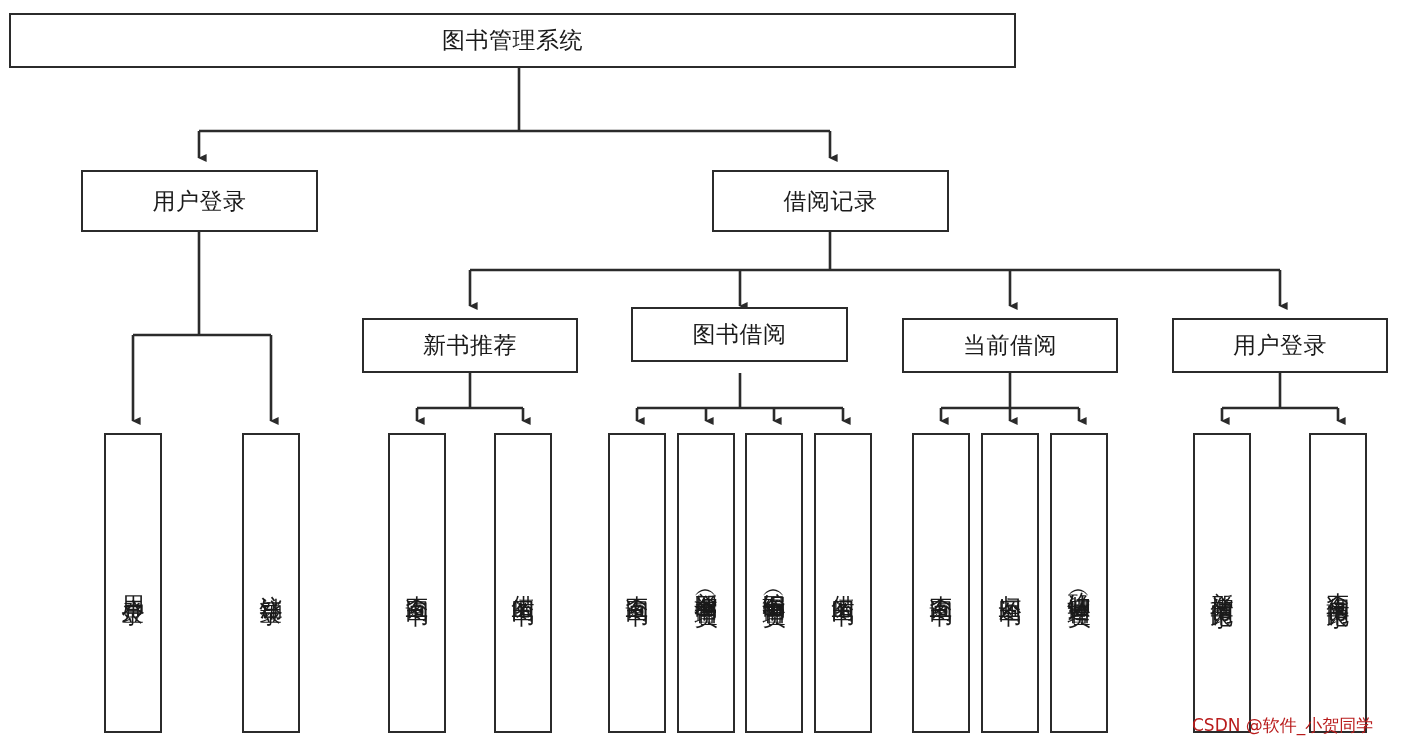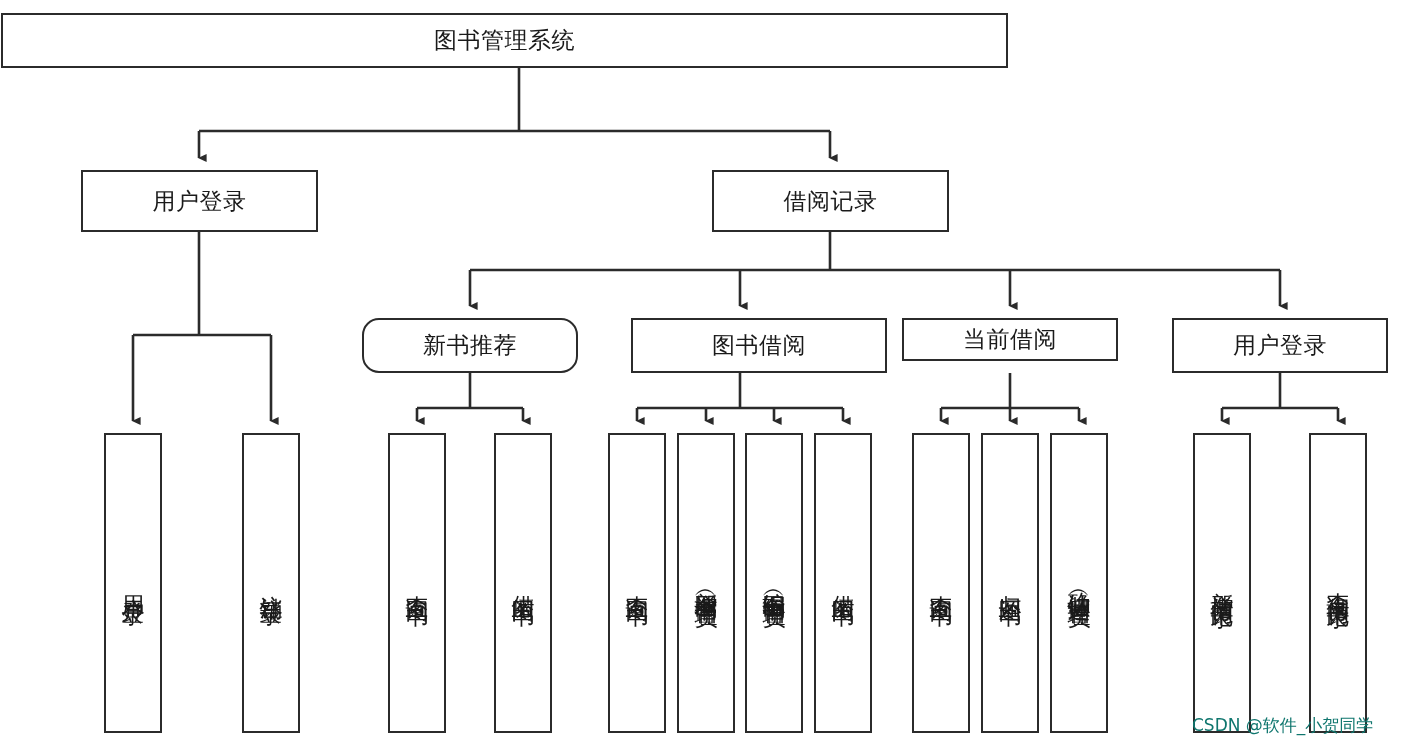--- a/index.html
+++ b/index.html
@@ -66,21 +66,21 @@
   }
   
   .node.leaf.tall .label {
     letter-spacing: 2px;
   }
   .watermark {
     position: absolute;
     left: 1192px;
     top: 714px;
     font-size: 17px;
-    color: #0f766e;
+    color: #b91c1c;
     white-space: nowrap;
     font-family: "DejaVu Sans", "Liberation Sans", sans-serif;
   }
 </style>
 </head>
 <body>
 
 <div id="canvas">
 
   <svg class="connectors" viewBox="0 0 1405 747" xmlns="http://www.w3.org/2000/svg">
@@ -126,38 +126,38 @@
       <path d="M1010,408 L1010,421" marker-end="url(#arrow)"></path>
       <path d="M1079,408 L1079,421" marker-end="url(#arrow)"></path>
 
       <path d="M1280,373 L1280,408"></path>
       <path d="M1222,408 L1338,408"></path>
       <path d="M1222,408 L1222,421" marker-end="url(#arrow)"></path>
       <path d="M1338,408 L1338,421" marker-end="url(#arrow)"></path>
     </g>
   </svg>
 
-  <div class="node root horiz" style="left:1px; top:13px; width:1007px; height:55px;">
+  <div class="node root horiz" style="left:9px; top:13px; width:1007px; height:55px;">
     <span class="label">图书管理系统</span>
   </div>
 
   <div class="node horiz" style="left:81px; top:170px; width:237px; height:62px;">
     <span class="label">用户登录</span>
   </div>
   <div class="node horiz" style="left:712px; top:170px; width:237px; height:62px;">
     <span class="label">借阅记录</span>
   </div>
 
-  <div class="node horiz" style="left:362px; top:318px; width:216px; height:55px;border-radius:17px;">
+  <div class="node horiz" style="left:362px; top:318px; width:216px; height:55px;">
     <span class="label">新书推荐</span>
   </div>
-  <div class="node horiz" style="left:631px; top:318px; width:256px; height:55px;">
+  <div class="node horiz" style="left:631px; top:307px; width:217px; height:55px;">
     <span class="label">图书借阅</span>
   </div>
-  <div class="node horiz" style="left:902px; top:318px; width:216px; height:43px;">
+  <div class="node horiz" style="left:902px; top:318px; width:216px; height:55px;">
     <span class="label">当前借阅</span>
   </div>
   <div class="node horiz" style="left:1172px; top:318px; width:216px; height:55px;">
     <span class="label">用户登录</span>
   </div>
 
   <div class="node leaf" style="left:104px; top:433px; width:58px; height:300px;">
     <span class="label">用户登录</span>
   </div>
   <div class="node leaf" style="left:242px; top:433px; width:58px; height:300px;">

